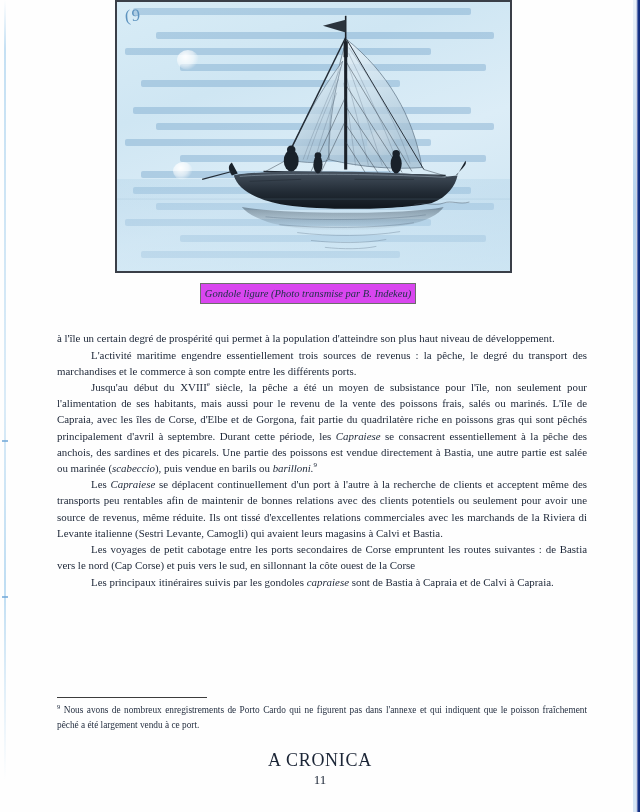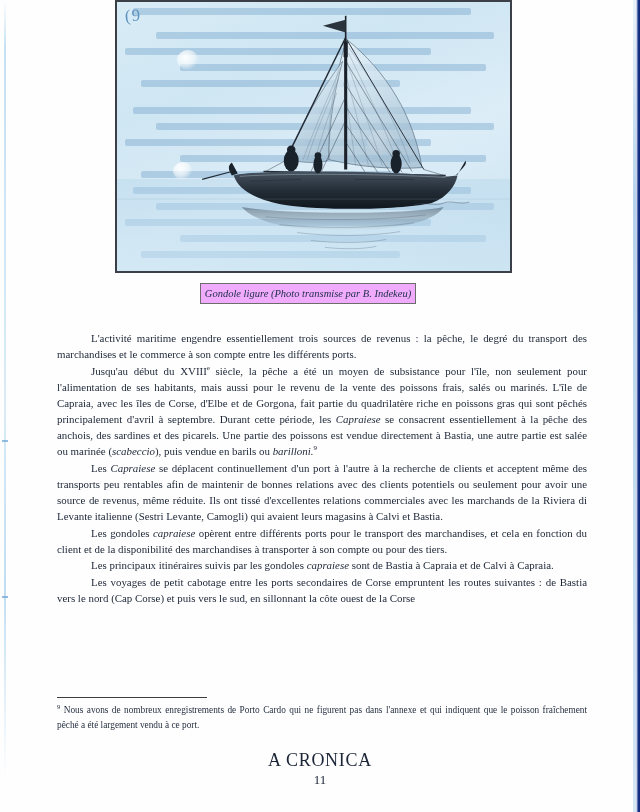--- a/index.html
+++ b/index.html
@@ -123,21 +123,21 @@
 
   
   .caption-box {
     position: absolute;
     left: 200px;
     top: 283px;
     width: 216px;
     height: 21px;
     border: 1px solid #6d6d6d;
     box-sizing: border-box;
-    background: #f0abfc;
+    background: #d946ef;
     display: flex;
     align-items: center;
     justify-content: center;
   }
   .caption-text {
     font-family: "Liberation Serif", serif;
     font-style: italic;
     font-size: 10.5px;
     color: #21304a;
     white-space: nowrap;
@@ -356,26 +356,26 @@
         </g>
       </svg>
     </div>
   </div>
 
   <div class="caption-box">
     <span class="caption-text">Gondole ligure (Photo transmise par B. Indekeu)</span>
   </div>
 
   <div class="body-col">
+    <p class="para">à l'île un certain degré de prospérité qui permet à la population d'atteindre son plus haut niveau de développement.</p>
     <p class="para indent">L'activité maritime engendre essentiellement trois sources de revenus : la pêche, le degré du transport  des marchandises et le commerce à son compte entre les différents ports.</p>
     <p class="para indent">Jusqu'au début du XVIII<sup>e</sup> siècle, la pêche a été un moyen de subsistance pour l'île, non seulement pour l'alimentation de ses habitants, mais aussi pour le revenu de la vente des poissons frais, salés ou marinés. L'île de  Capraia, avec les îles de Corse, d'Elbe et de Gorgona, fait partie du quadrilatère riche en poissons gras qui sont pêchés principalement d'avril à septembre. Durant cette période, les <i>Capraiese</i> se consacrent essentiellement à la pêche des anchois, des sardines et des picarels. Une  partie des poissons est vendue directement à Bastia, une autre partie est salée ou marinée (<i>scabeccio</i>), puis vendue en barils ou <i>barilloni.</i><sup>9</sup></p>
     <p class="para indent">Les <i>Capraiese</i> se déplacent continuellement d'un port à l'autre à la recherche de clients et acceptent même des transports peu rentables afin de maintenir de bonnes relations avec des clients potentiels ou seulement pour avoir une source de revenus, même réduite. Ils ont tissé d'excellentes relations commerciales avec les marchands de la Riviera di Levante italienne (Sestri Levante, Camogli) qui avaient leurs magasins à Calvi et Bastia.</p>
-    <p class="para indent">Les gondoles <i>capraiese</i> opèrent entre différents ports pour le transport des marchandises, et cela en fonction du client et de la disponibilité des marchandises à transporter à son compte ou pour des tiers.</p>
+    <p class="para indent">Les voyages de petit cabotage entre les ports secondaires de Corse empruntent  les routes suivantes : de Bastia vers le nord (Cap Corse) et puis vers le sud, en sillonnant la côte ouest de la Corse</p>
     <p class="para indent">Les principaux itinéraires suivis par les gondoles <i>capraiese</i> sont de Bastia à Capraia et de Calvi à Capraia.</p>
-    <p class="para indent">Les voyages de petit cabotage entre les ports secondaires de Corse empruntent  les routes suivantes : de Bastia vers le nord (Cap Corse) et puis vers le sud, en sillonnant la côte ouest de la Corse</p>
   </div>
 
   <div class="footnote-rule"></div>
   <div class="footnote"><sup>9</sup> Nous avons de nombreux enregistrements de Porto Cardo qui ne figurent pas dans l'annexe et qui indiquent que le poisson fraîchement pêché a été largement vendu à ce port.</div>
 
   <div class="footer">
     <div class="footer-title">A CRONICA</div>
     <div class="footer-page">11</div>
   </div>
 

